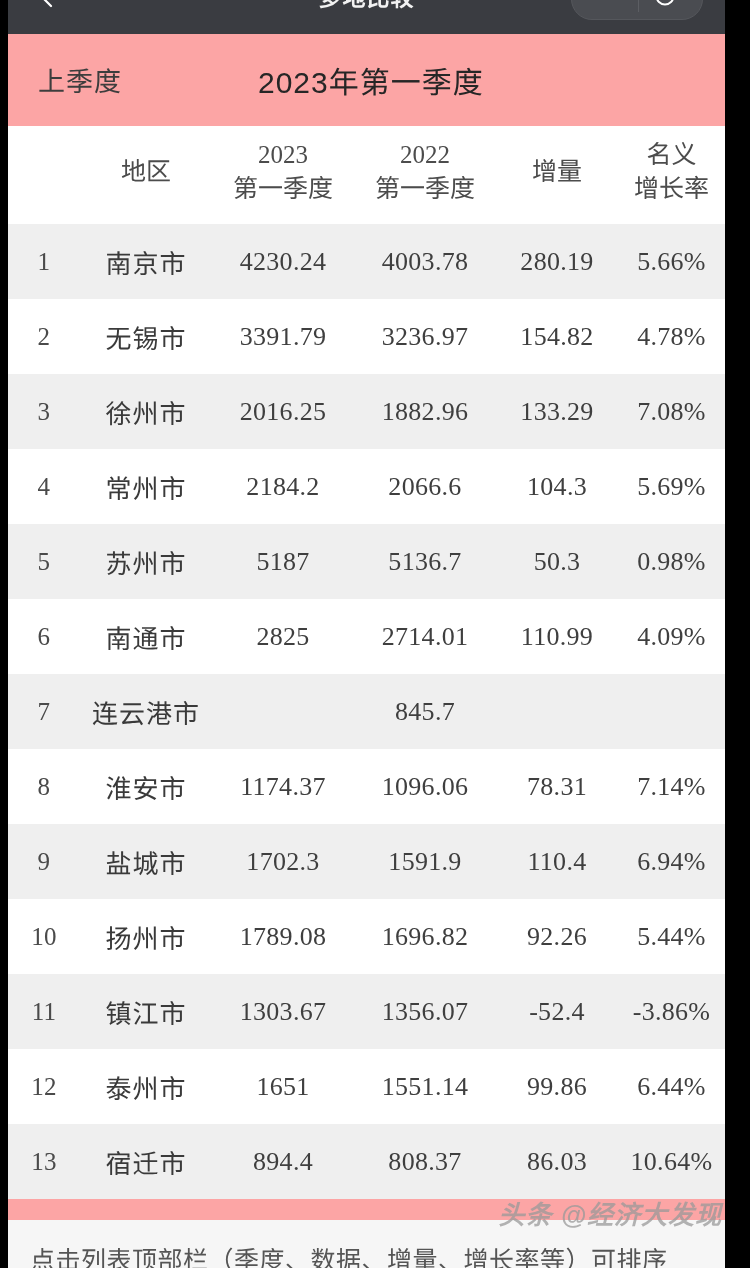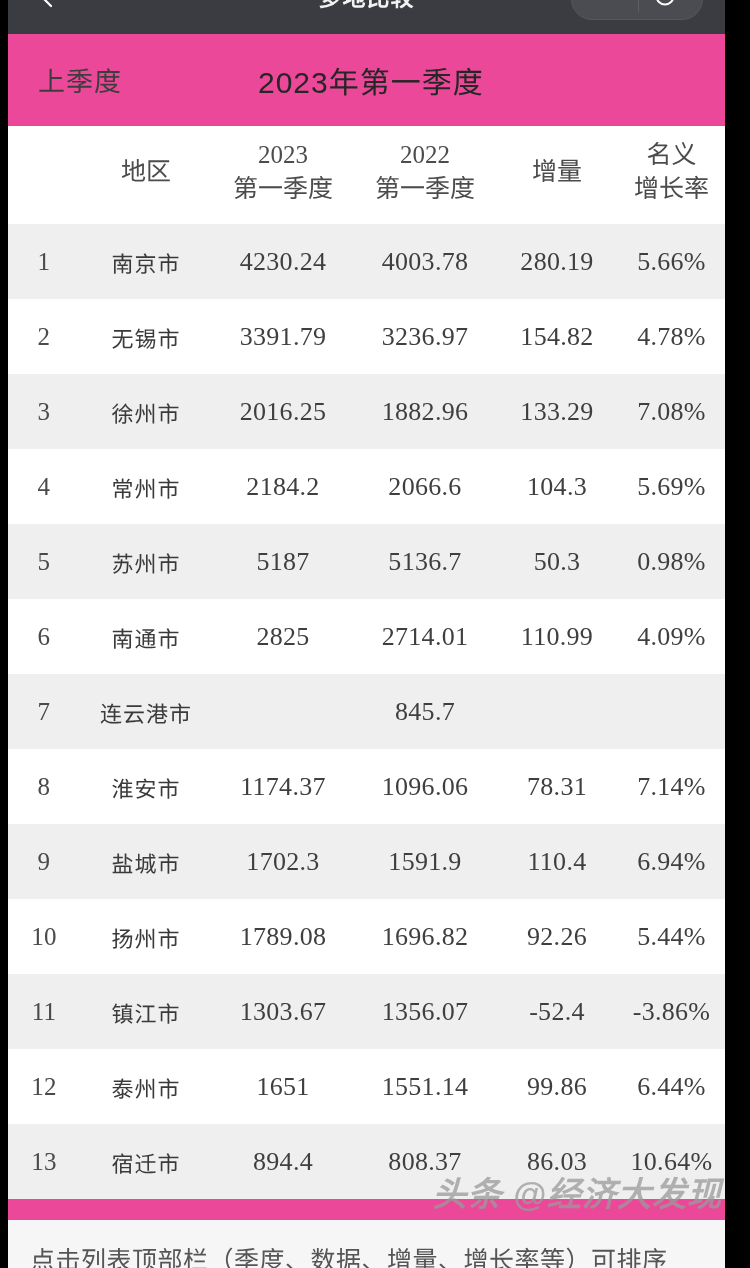--- a/index.html
+++ b/index.html
@@ -62,21 +62,21 @@
   #navbar .capsule .cap-ico.dots { left:26px; }
   #navbar .capsule .cap-ico.target { right:24px; }
   #navbar .capsule .divider {
     position:absolute; left:66px; top:9px;
     width:1px; height:24px; background:#5c5e63;
   }
 
   
   #sheet {
     position:absolute; left:8px; right:25px; top:34px; bottom:0;
-    background:#ec4899;
+    background:#fca5a5;
     z-index:10;
     overflow:hidden;
   }
 
   
   #quarter-bar {
     position:relative;
     height:92px;
   }
   #quarter-bar .prev-quarter {
@@ -123,21 +123,21 @@
     color:#3f3f3f;
     text-align:center;
     vertical-align:middle;
     letter-spacing:0.3px;
   }
   #data-table tbody td.rank {
     font-size:25px;
     color:#4a4a4a;
   }
   #data-table tbody td.name {
-    font-size:22px;
+    font-size:26px;
     color:#3a3a3a;
     letter-spacing:1px;
   }
 
   
   #footer-hint {
     position:absolute; left:8px; right:25px; bottom:0;
     height:48px;
     background:#f6f6f6;
     z-index:12;
@@ -146,23 +146,23 @@
   #footer-hint .hint-text {
     position:absolute; left:22px; top:20px;
     font-size:25px;
     color:#555;
     white-space:nowrap;
     letter-spacing:0.5px;
   }
 
   
   #watermark {
-    position:absolute; right:28px; bottom:52px;
+    position:absolute; right:28px; bottom:37px;
     z-index:20;
-    font-size:34px;
+    font-size:26px;
     font-style:italic;
     font-weight:700;
     color:#9a9a9a;
     opacity:.75;
     white-space:nowrap;
     letter-spacing:1px;
   }
 </style>
 </head>
 <body>

